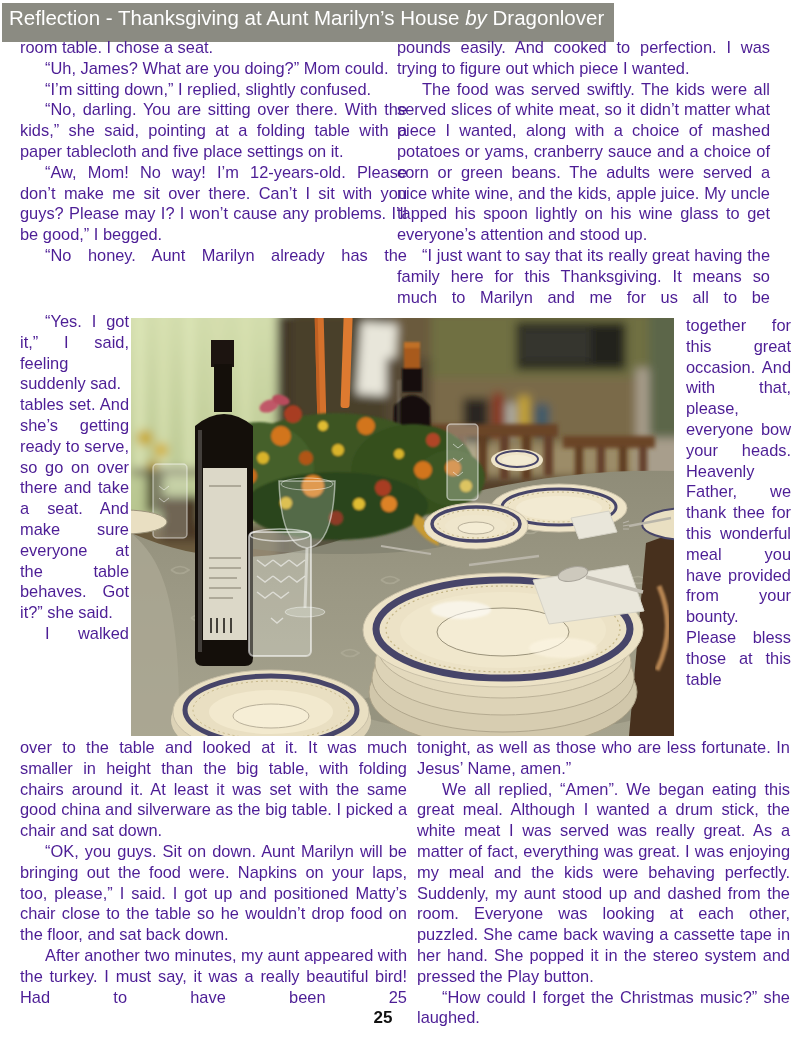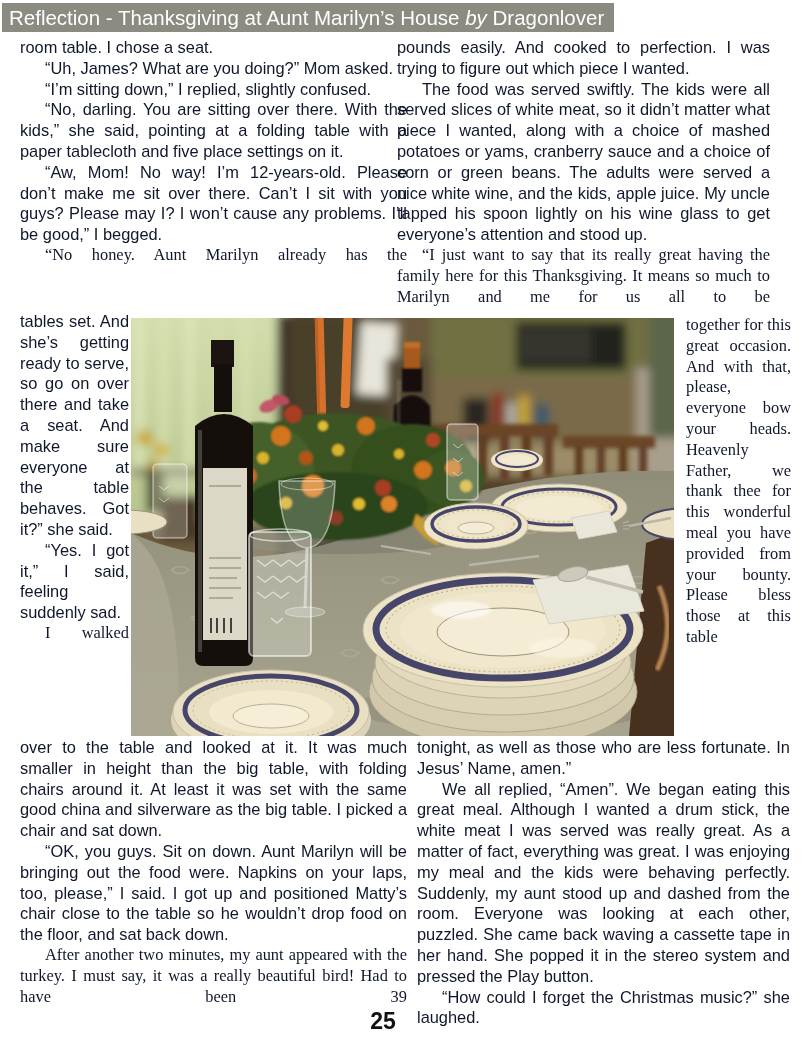--- a/index.html
+++ b/index.html
@@ -1,73 +1,73 @@
 <!DOCTYPE html>
 <html><head>
 <meta charset="utf-8">
 <style>
   html,body { margin:0; padding:0; background:#ffffff; }
   .page {
     position:relative; width:810px; height:1048px; background:#ffffff;
     font-family:"Liberation Sans", sans-serif; overflow:hidden;
   }
   .title-bar {
-    position:absolute; left:2px; top:3px; height:29px;
+    position:absolute; left:2px; top:3px; height:39px;
     background:#8b8b82; color:#ffffff;
     font-size:20.5px; line-height:29px;
     padding:0 10px 0 7px; white-space:nowrap; display:inline-block;
   }
   .title-bar .by { font-style:italic; }
   .text-block {
-    position:absolute; color:#0f172a;
+    position:absolute; color:#4c1d95;
     font-size:16.4px; line-height:20.8px;
   }
   .para { margin:0; text-align:justify; }
   .para.indent { text-indent:25px; }
-  .para.cont { text-align-last:justify;font-family:Liberation Serif, serif; }
+  .para.cont { text-align-last:justify; }
   #block-left-top    { left:20px;  top:37px;  width:387px; }
   #block-left-wrap   { left:20px;  top:311px; width:109px; }
   #block-left-bottom { left:20px;  top:737px; width:387px; }
   #block-right-top   { left:397px; top:37px;  width:373px; }
   #block-right-wrap  { left:686px; top:315px; width:105px; }
   #block-right-bottom{ left:417px; top:737px; width:373px; }
   .photo {
     position:absolute; left:131px; top:318px; width:543px; height:418px;
   }
   .page-number {
     position:absolute; left:0; top:1008px; width:766px;
-    text-align:center; font-weight:bold; font-size:23px; color:#111;
+    text-align:center; font-weight:bold; font-size:17px; color:#111;
   }
 </style>
 </head>
 <body>
 
 <div class="page">
 
   <div class="title-bar">
     <span>Reflection - Thanksgiving at Aunt Marilyn’s House</span><span> </span><span class="by">by</span><span> </span><span>Dragonlover</span>
   </div>
 
   <div id="block-left-top" class="text-block">
       <p class="para">room table. I chose a seat.</p>
-      <p class="para indent">“Uh, James? What are you doing?” Mom asked.</p>
+      <p class="para indent">“Uh, James? What are you doing?” Mom could.</p>
       <p class="para indent">“I’m sitting down,” I replied, slightly confused.</p>
       <p class="para indent">“No, darling. You are sitting over there. With the kids,” she said, pointing at a folding table with a paper tablecloth and five place settings on it.</p>
       <p class="para indent">“Aw, Mom! No way! I’m 12-years-old. Please don’t make me sit over there. Can’t I sit with you guys? Please may I? I won’t cause any problems. I’ll be good,” I begged.</p>
       <p class="para indent cont">“No honey. Aunt Marilyn already has the</p>
     </div>
   <div id="block-left-wrap" class="text-block">
+      <p class="para indent">“Yes. I got it,” I said, feeling suddenly sad.</p>
       <p class="para">tables set. And she’s getting ready to serve, so go on over there and take a seat. And make sure everyone at the table behaves. Got it?” she said.</p>
-      <p class="para indent">“Yes. I got it,” I said, feeling suddenly sad.</p>
       <p class="para indent cont">I walked</p>
     </div>
   <div id="block-left-bottom" class="text-block">
       <p class="para">over to the table and looked at it. It was much smaller in height than the big table, with folding chairs around it. At least it was set with the same good china and silverware as the big table. I picked a chair and sat down.</p>
       <p class="para indent">“OK, you guys. Sit on down. Aunt Marilyn will be bringing out the food were. Napkins on your laps, too, please,” I said. I got up and positioned Matty’s chair close to the table so he wouldn’t drop food on the floor, and sat back down.</p>
-      <p class="para indent cont">After another two minutes, my aunt appeared with the turkey. I must say, it was a really beautiful bird! Had to have been 39</p>
+      <p class="para indent cont">After another two minutes, my aunt appeared with the turkey. I must say, it was a really beautiful bird! Had to have been 25</p>
     </div>
   <div id="block-right-top" class="text-block">
       <p class="para">pounds easily. And cooked to perfection. I was trying to figure out which piece I wanted.</p>
       <p class="para indent">The food was served swiftly. The kids were all served slices of white meat, so it didn’t matter what piece I wanted, along with a choice of mashed potatoes or yams, cranberry sauce and a choice of corn or green beans. The adults were served a nice white wine, and the kids, apple juice. My uncle tapped his spoon lightly on his wine glass to get everyone’s attention and stood up.</p>
       <p class="para indent cont">“I just want to say that its really great having the family here for this Thanksgiving. It means so much to Marilyn and me for us all to be</p>
     </div>
   <div id="block-right-wrap" class="text-block">
       <p class="para cont">together for this great occasion. And with that, please, everyone bow your heads. Heavenly Father, we thank thee for this wonderful meal you have provided from your bounty. Please bless those at this table</p>
     </div>
   <div id="block-right-bottom" class="text-block">

